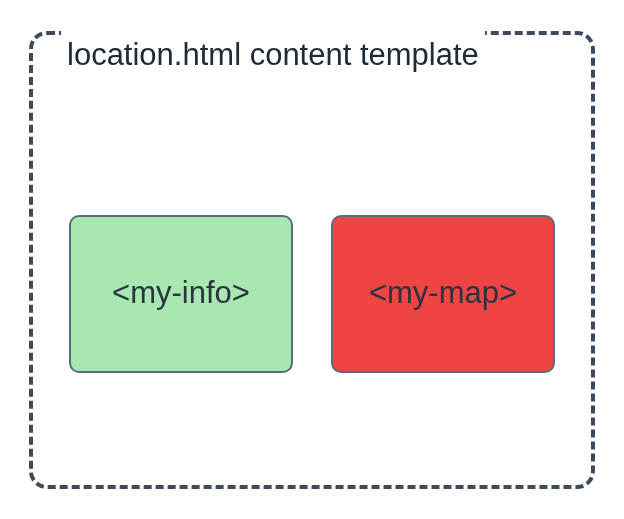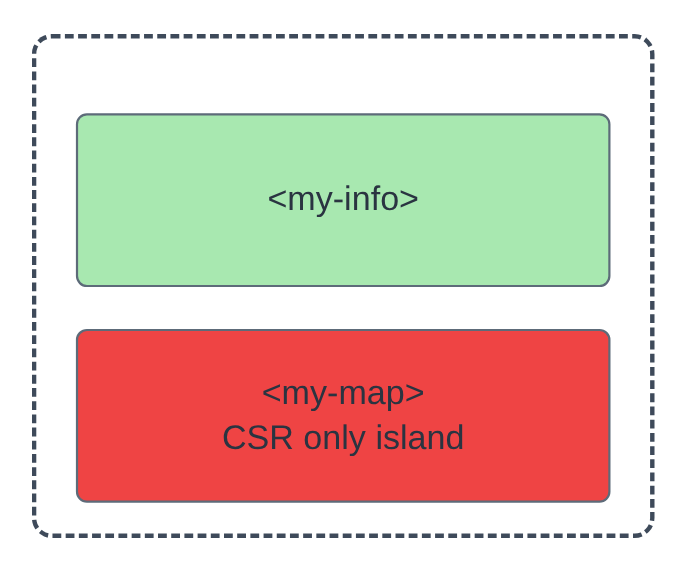--- a/index.html
+++ b/index.html
@@ -37,21 +37,21 @@
       font-weight: 400;
       white-space: nowrap;
     }
     .boxes {
       position: absolute;
       top: 68px;
       left: 0;
       right: 0;
       bottom: 0;
       display: flex;
-      flex-direction: column;
+      flex-direction: row;
       align-items: center;
       gap: 38px;
       padding: 0 36px;
     }
     .island {
       width: 100%;
       height: 158px;
       border-radius: 10px;
       border: 2px solid;
       display: flex;
@@ -71,22 +71,24 @@
       border-color: #5d6b79;
     }
     .island-line {
       display: block;
     }
   </style>
 </head>
 <body>
 
 <div class="container">
+  <div class="title-wrap">
+    <div class="title">location.html content template</div>
+  </div>
   <div class="boxes">
     <div class="island green">
       <span class="island-line">&lt;my-info&gt;</span>
     </div>
     <div class="island purple">
       <span class="island-line">&lt;my-map&gt;</span>
-      <span class="island-line">CSR only island</span>
     </div>
   </div>
 </div>
 
 </body></html>

